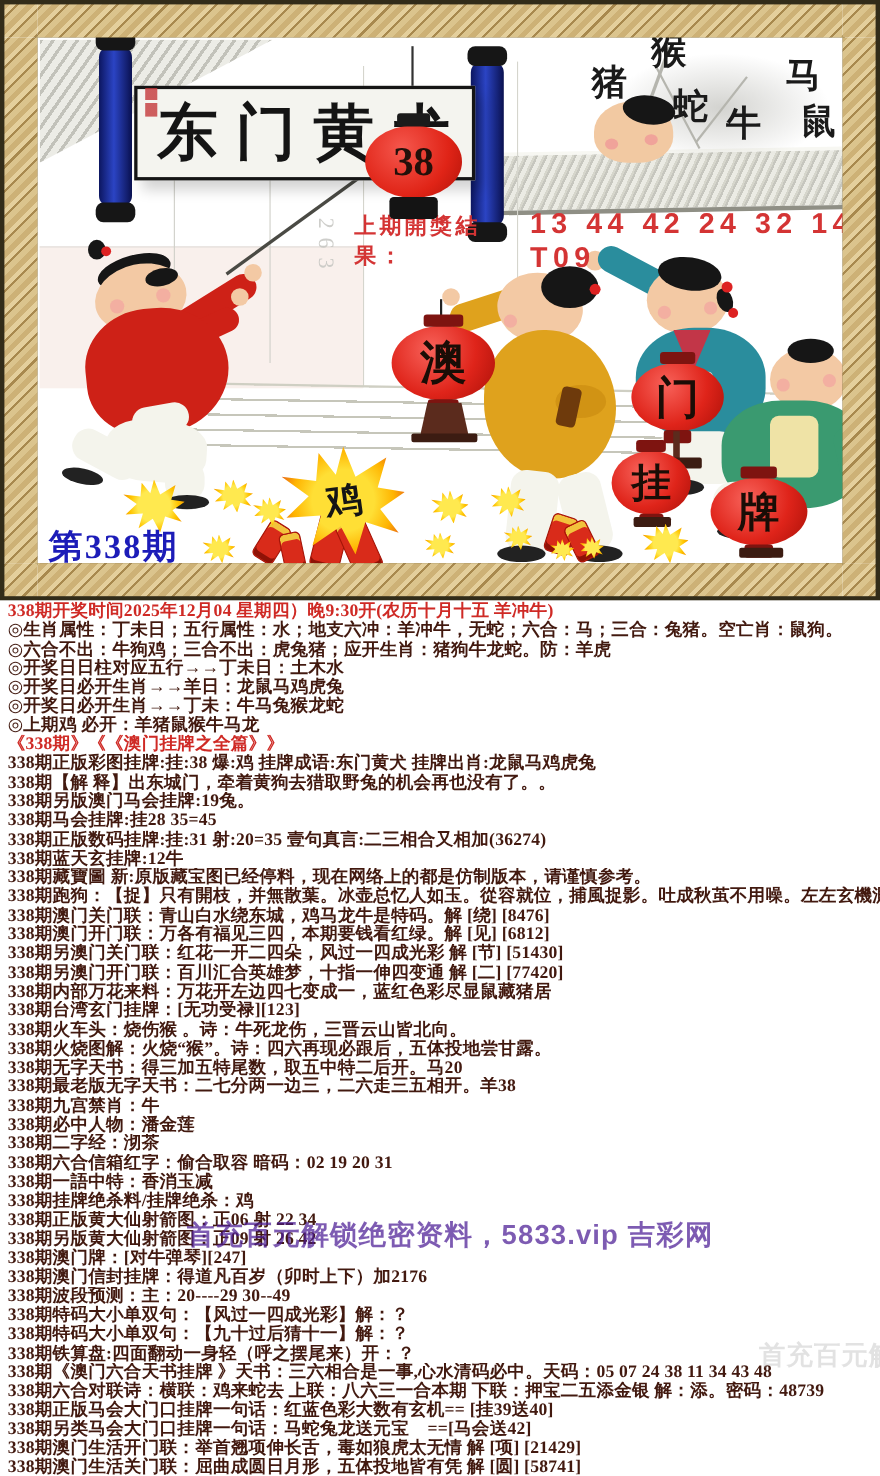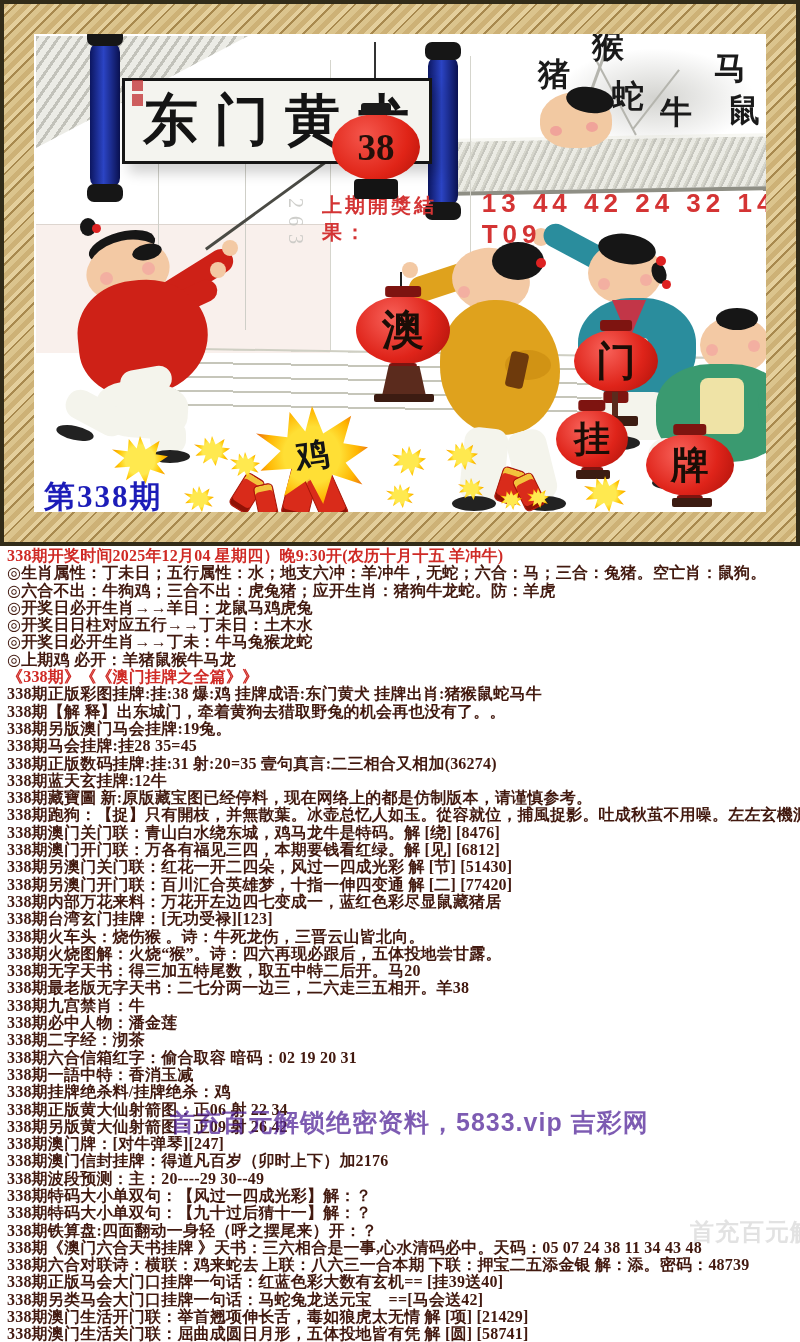--- a/index.html
+++ b/index.html
@@ -254,26 +254,26 @@
 
     <div class="fp"></div>
     <div class="fi"></div>
     <div class="fo"></div>
   </div>
 
   <div class="bodytext">
       <div class="bline red">338期开奖时间2025年12月04 星期四）晚9:30开(农历十月十五 羊冲牛)</div>
       <div class="bline">◎生肖属性：丁未日；五行属性：水；地支六冲：羊冲牛，无蛇；六合：马；三合：兔猪。空亡肖：鼠狗。</div>
       <div class="bline">◎六合不出：牛狗鸡；三合不出：虎兔猪；应开生肖：猪狗牛龙蛇。防：羊虎</div>
+      <div class="bline">◎开奖日日柱对应五行→→丁未日：土木水</div>
       <div class="bline">◎开奖日必开生肖→→羊日：龙鼠马鸡虎兔</div>
-      <div class="bline">◎开奖日日柱对应五行→→丁未日：土木水</div>
       <div class="bline">◎开奖日必开生肖→→丁未：牛马兔猴龙蛇</div>
       <div class="bline">◎上期鸡 必开：羊猪鼠猴牛马龙</div>
       <div class="bline red">《338期》《《澳门挂牌之全篇》》</div>
-      <div class="bline">338期正版彩图挂牌:挂:38 爆:鸡 挂牌成语:东门黄犬 挂牌出肖:猪猴鼠蛇马牛</div>
+      <div class="bline">338期正版彩图挂牌:挂:38 爆:鸡 挂牌成语:东门黄犬 挂牌出肖:龙鼠马鸡虎兔</div>
       <div class="bline">338期【解 释】出东城门，牵着黄狗去猎取野兔的机会再也没有了。。</div>
       <div class="bline">338期另版澳门马会挂牌:19兔。</div>
       <div class="bline">338期马会挂牌:挂28 35=45</div>
       <div class="bline">338期正版数码挂牌:挂:31 射:20=35 壹句真言:二三相合又相加(36274)</div>
       <div class="bline">338期蓝天玄挂牌:12牛</div>
       <div class="bline">338期藏寶圖 新:原版藏宝图已经停料，现在网络上的都是仿制版本，请谨慎参考。</div>
       <div class="bline">338期跑狗：【捉】只有開枝，并無散葉。冰壶总忆人如玉。從容就位，捕風捉影。吐成秋茧不用噪。左左玄機測字：《特》</div>
       <div class="bline">338期澳门关门联：青山白水绕东城，鸡马龙牛是特码。解 [绕] [8476]</div>
       <div class="bline">338期澳门开门联：万各有福见三四，本期要钱看红绿。解 [见] [6812]</div>
       <div class="bline">338期另澳门关门联：红花一开二四朵，风过一四成光彩 解 [节] [51430]</div>

